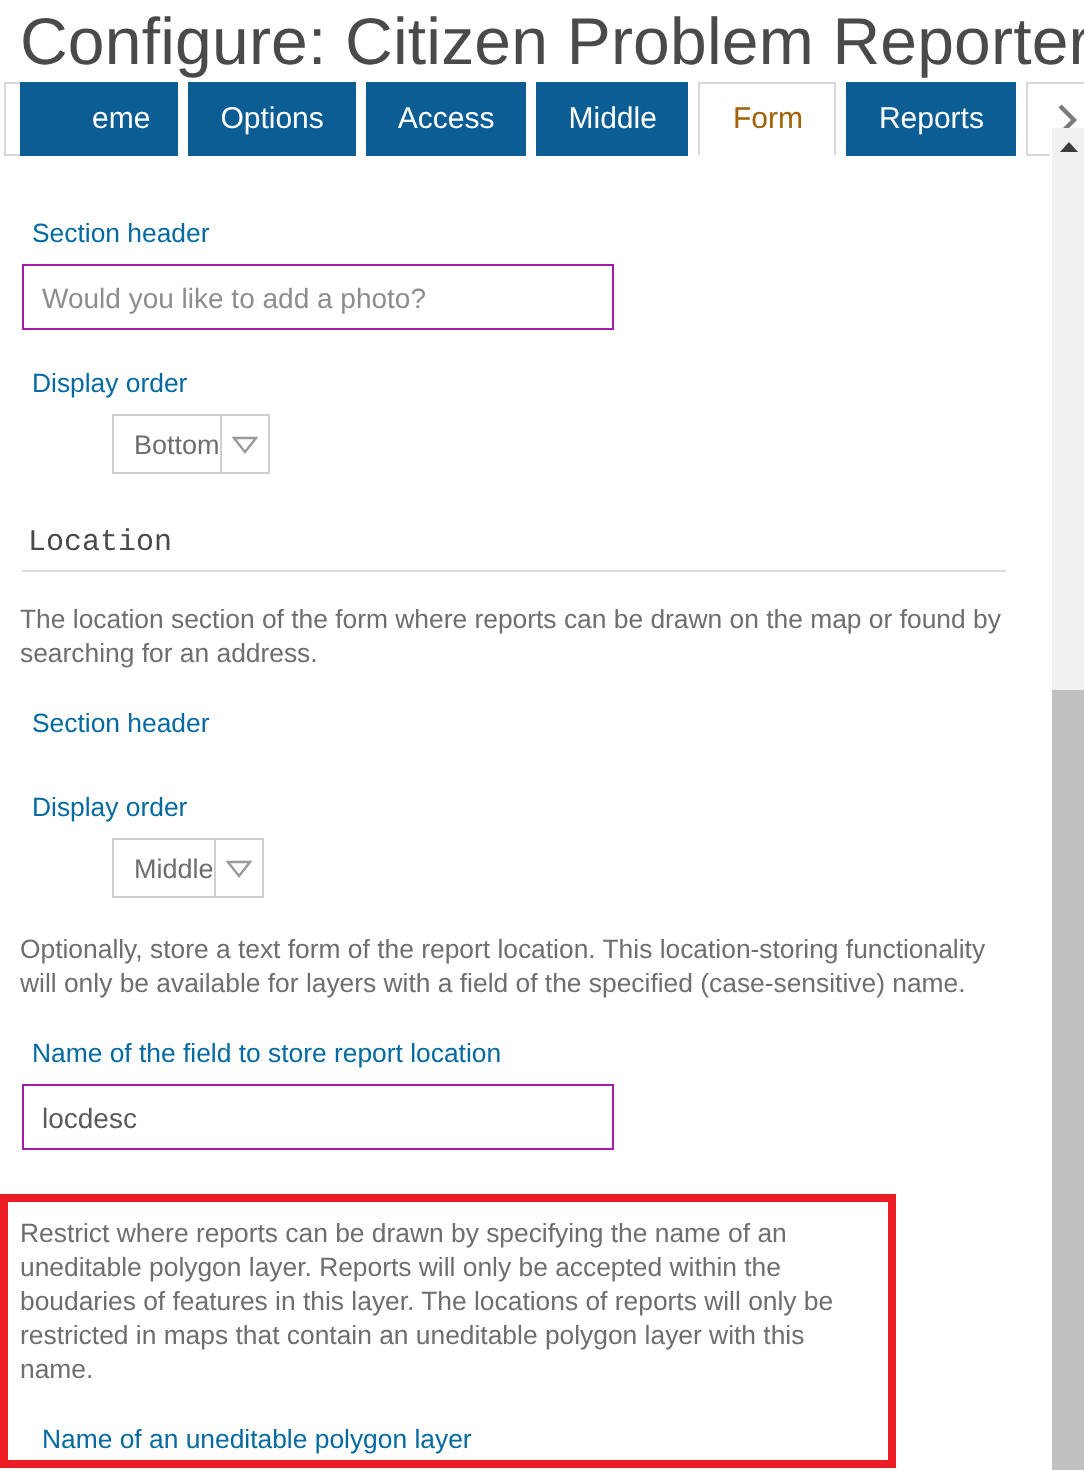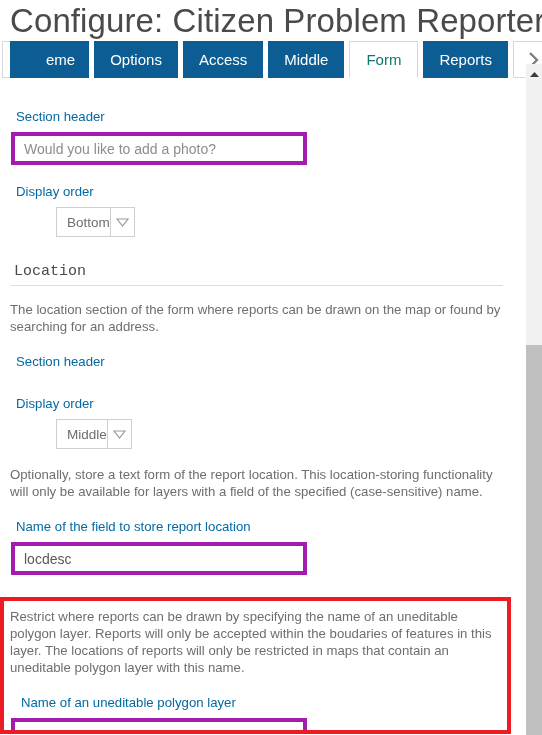--- a/index.html
+++ b/index.html
@@ -62,21 +62,21 @@
     border: none;
     font-family: "Liberation Sans", sans-serif;
   }
   .tab.clipped {
     margin-left: -36px;
     padding-left: 36px;
     padding-right: 14px;
   }
   .tab.active {
     background: #ffffff;
-    color: #0f766e;
+    color: #a16207;
     border: 1px solid #d8d8d8;
     border-bottom: 1px solid #ffffff;
   }
 
   
   .content {
     position: absolute;
     left: 0; top: 80px;
     width: 525px;
     height: 655px;
@@ -95,21 +95,21 @@
     color: #0369a1;
     font-size: 13.2px;
     padding-left: 16px;
     margin: 0;
   }
   .textinput {
     display: block;
     width: 296px;
     height: 33px;
     margin-left: 11px;
-    border: 4px solid #a21caf;
+    border: 1px solid #a21caf;
     background: #ffffff;
     font-size: 14px;
     font-family: "Liberation Sans", sans-serif;
     color: #8d8d8d;
     padding: 12px 9px;
     outline: none;
   }
   .textinput.filled { color: #5a5a5a; }
   .select {
     display: flex;
@@ -145,21 +145,21 @@
   .section-rule {
     height: 1px;
     background: #dcdcdc;
     margin: 5px 22px 0 11px;
   }
 
   
   .highlight {
     position: absolute;
     left: 0px; top: 597px;
-    width: 511px;
+    width: 448px;
     height: 137px;
     border: 4px solid #ec1c24;
     background: #ffffff;
     overflow: hidden;
   }
   .highlight .para { padding: 0 14px 0 6px; }
   .highlight .fieldlabel { padding-left: 17px; }
   .highlight .textinput { margin-left: 7px; }
 
   

